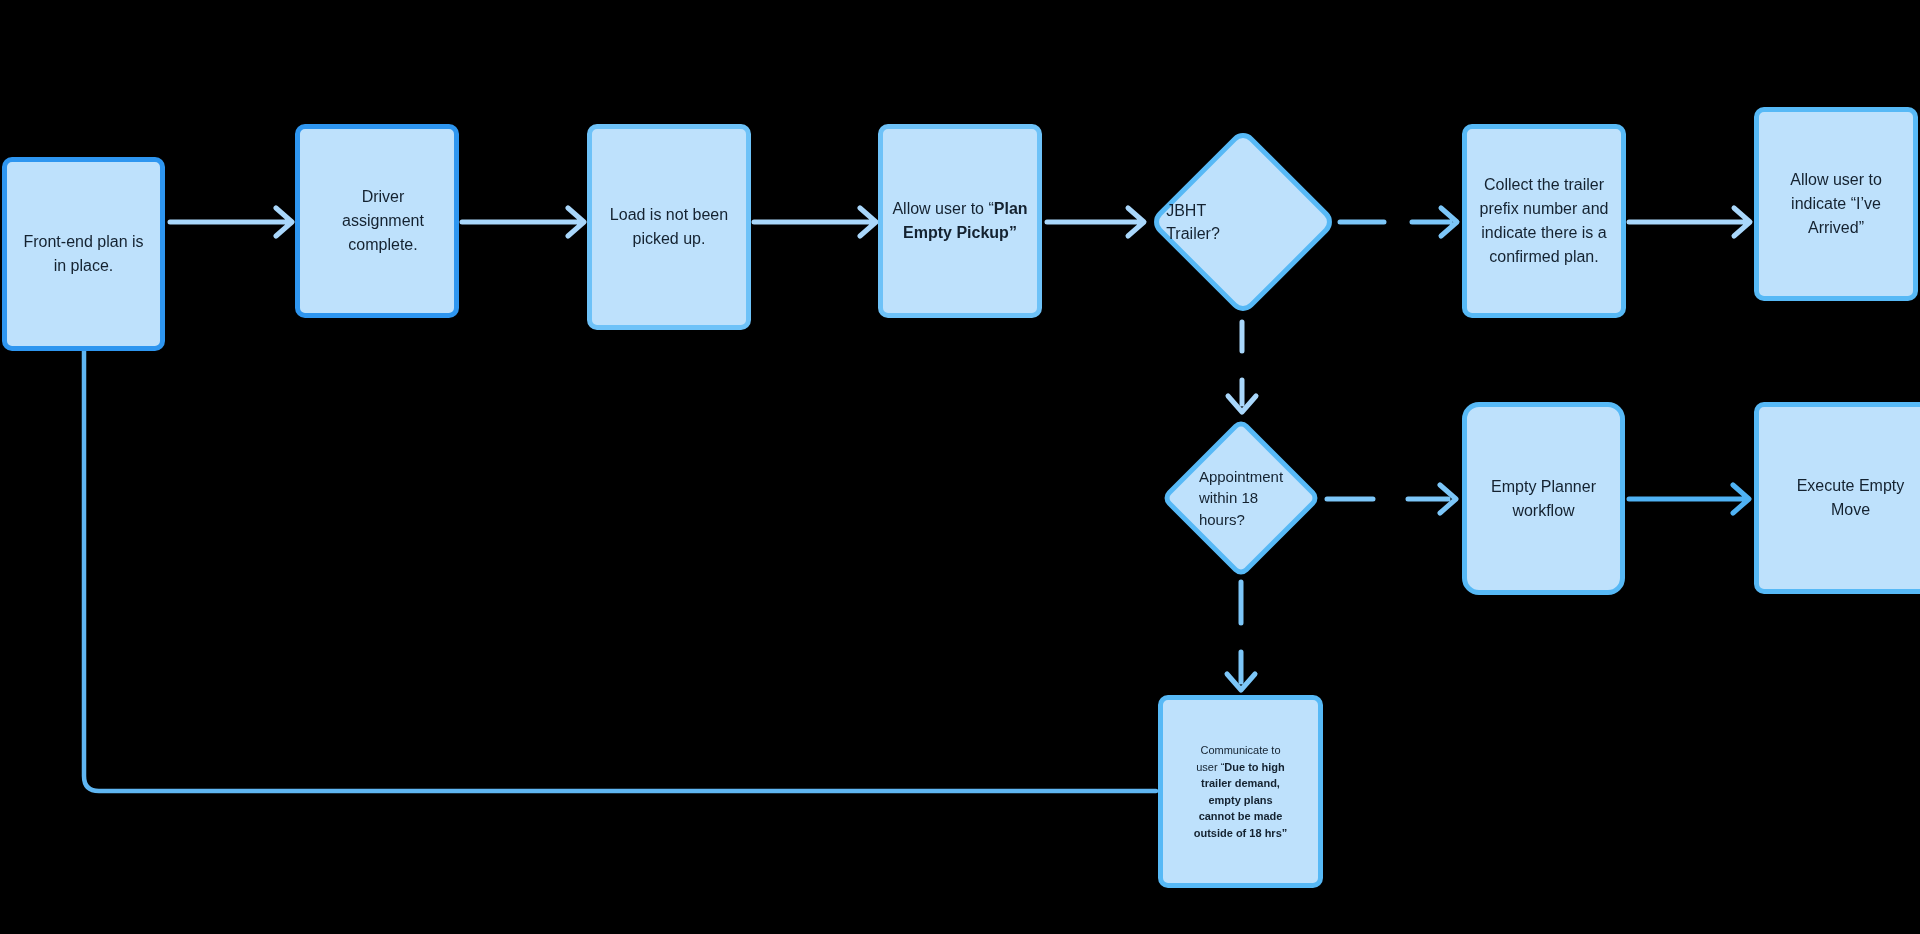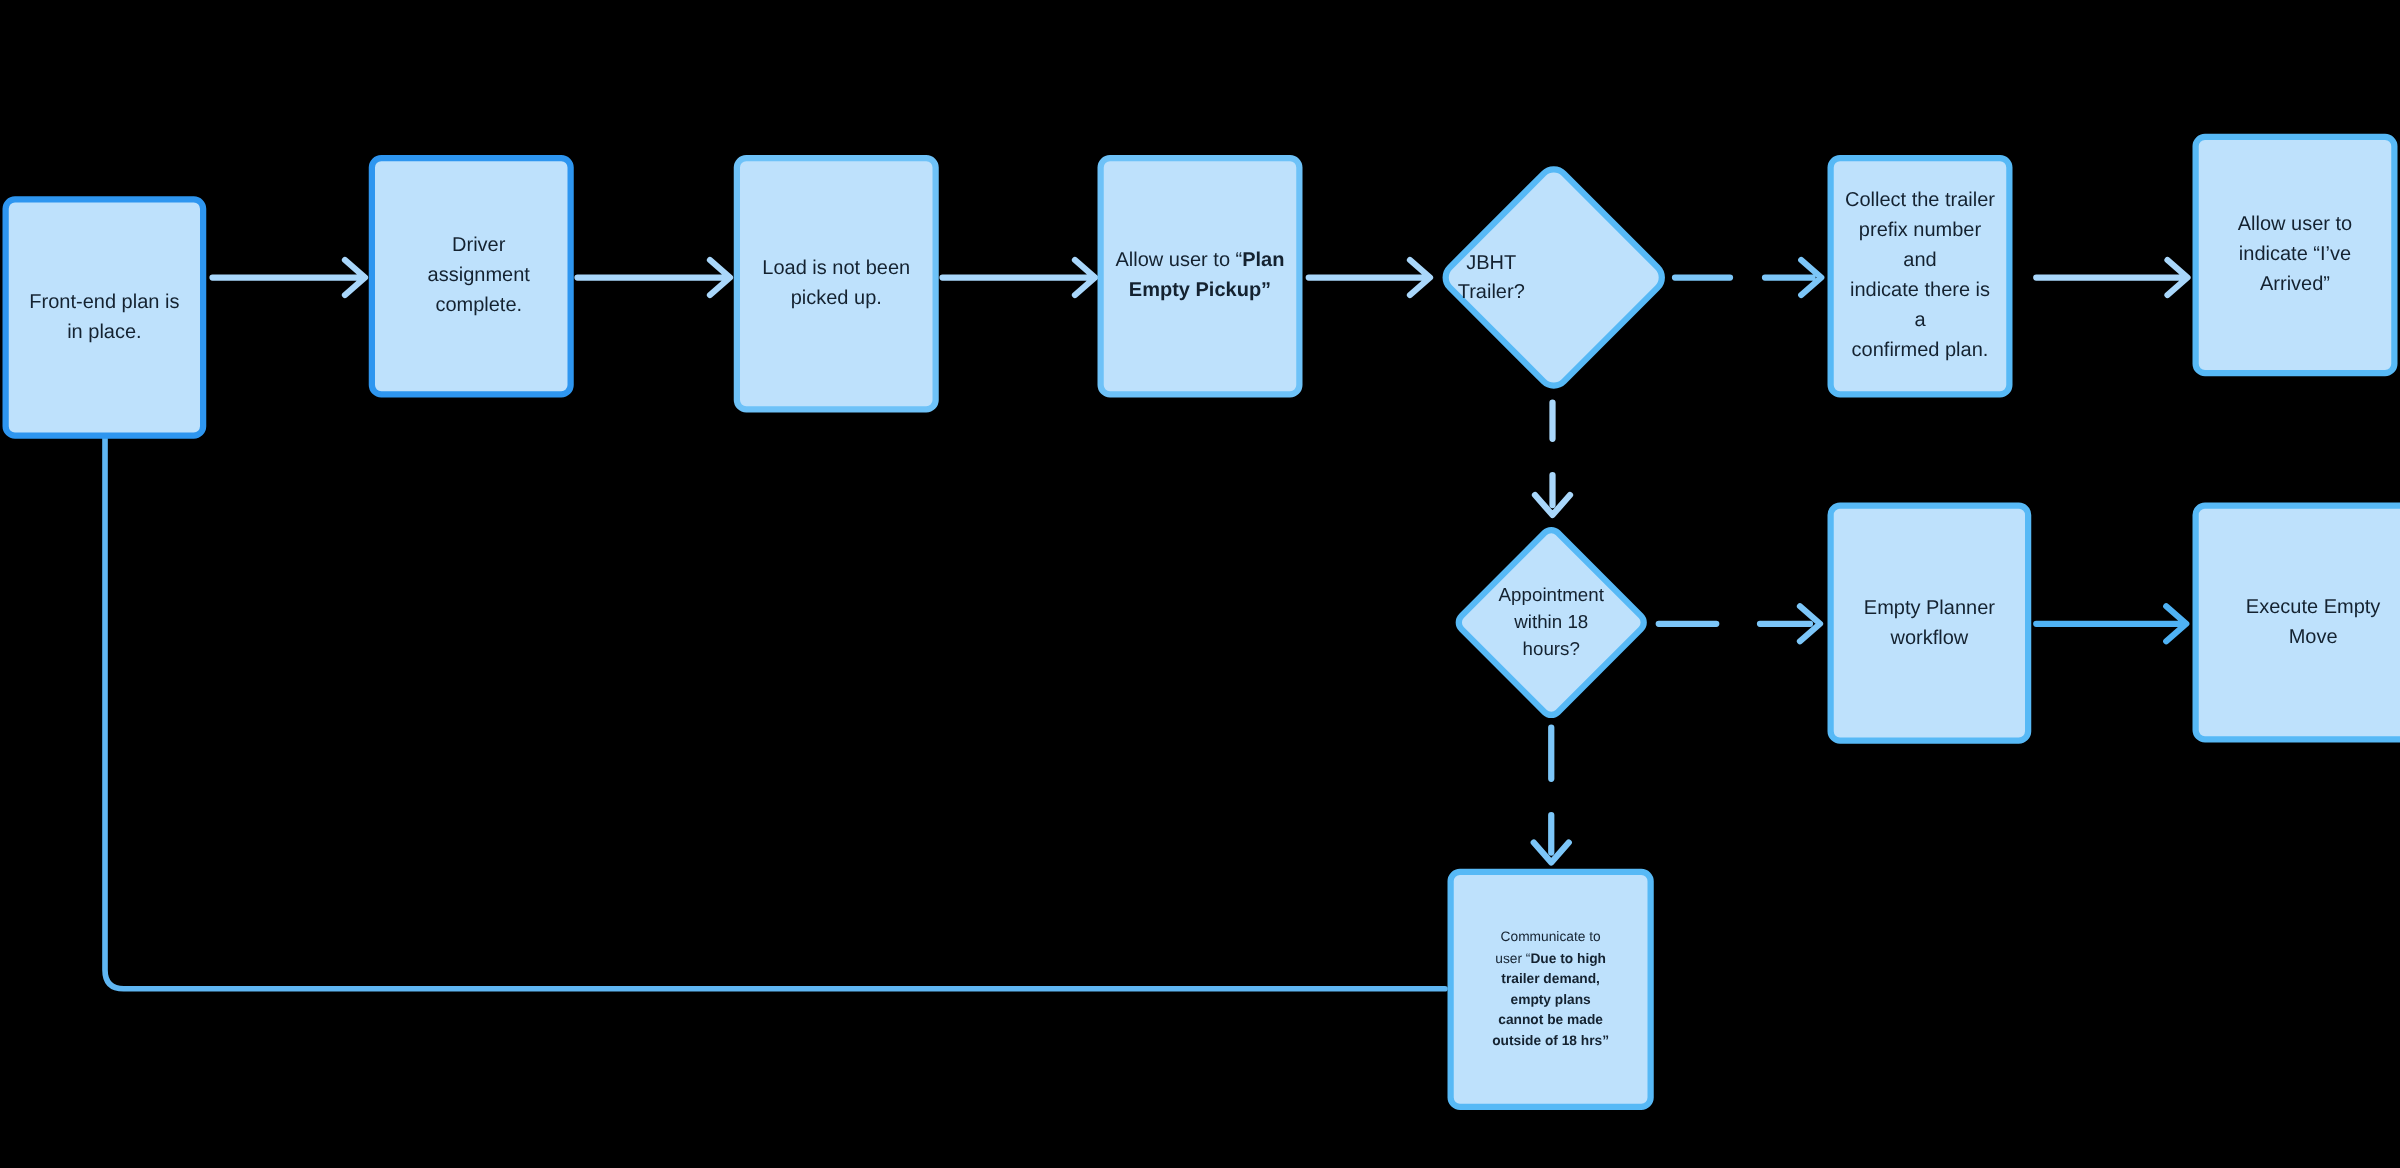--- a/index.html
+++ b/index.html
@@ -44,34 +44,34 @@
     background: var(--node-fill);
     border: 5px solid var(--node-border-mid);
     transform: rotate(45deg);
   }
   .diamond .label {
     position: absolute;
     inset: 0;
     display: flex;
     align-items: center;
     justify-content: center;
-    text-align: center;
+    text-align: left;
     color: var(--text);
     white-space: pre-line;
   }
 
   
   #n-front-end   { left: 2px;    top: 124px; width: 163px; height: 194px; margin-top: 33px; }
   #n-driver      { left: 295px;  top: 124px; width: 164px; height: 194px; padding-left: 20px; }
   #n-load        { left: 587px;  top: 124px; width: 164px; height: 206px; }
   #n-plan-empty  { left: 878px;  top: 124px; width: 164px; height: 194px; }
-  #n-collect     { left: 1462px; top: 124px; width: 148px; height: 194px; }
+  #n-collect     { left: 1462px; top: 124px; width: 164px; height: 194px; }
   #n-arrived     { left: 1754px; top: 107px; width: 164px; height: 194px; }
   
-  #n-planner     { left: 1462px; top: 402px; width: 163px; height: 193px; }
+  #n-planner     { left: 1462px; top: 402px; width: 163px; height: 193px; border-radius: 17px; }
   #n-execute     { left: 1754px; top: 402px; width: 193px; height: 192px; }
   
   #n-communicate { left: 1158px; top: 695px; width: 165px; height: 193px;
                    font-size: 11px; line-height: 1.5; }
 
   
   #d-jbht { left: 1148px; top: 127px; width: 190px; height: 190px; }
   #d-jbht .shape { left: 28px; top: 28px; width: 134px; height: 134px; border-radius: 14px; }
   #d-jbht .label { font-size: 16px; line-height: 1.45; }
   #d-jbht .label .label { max-width: 90px; }

